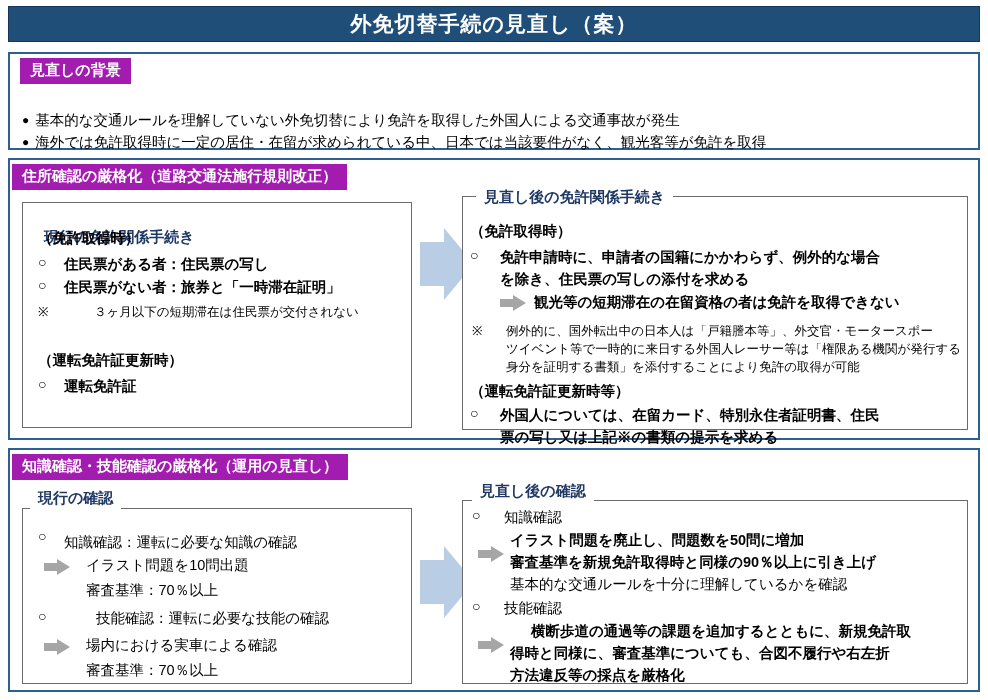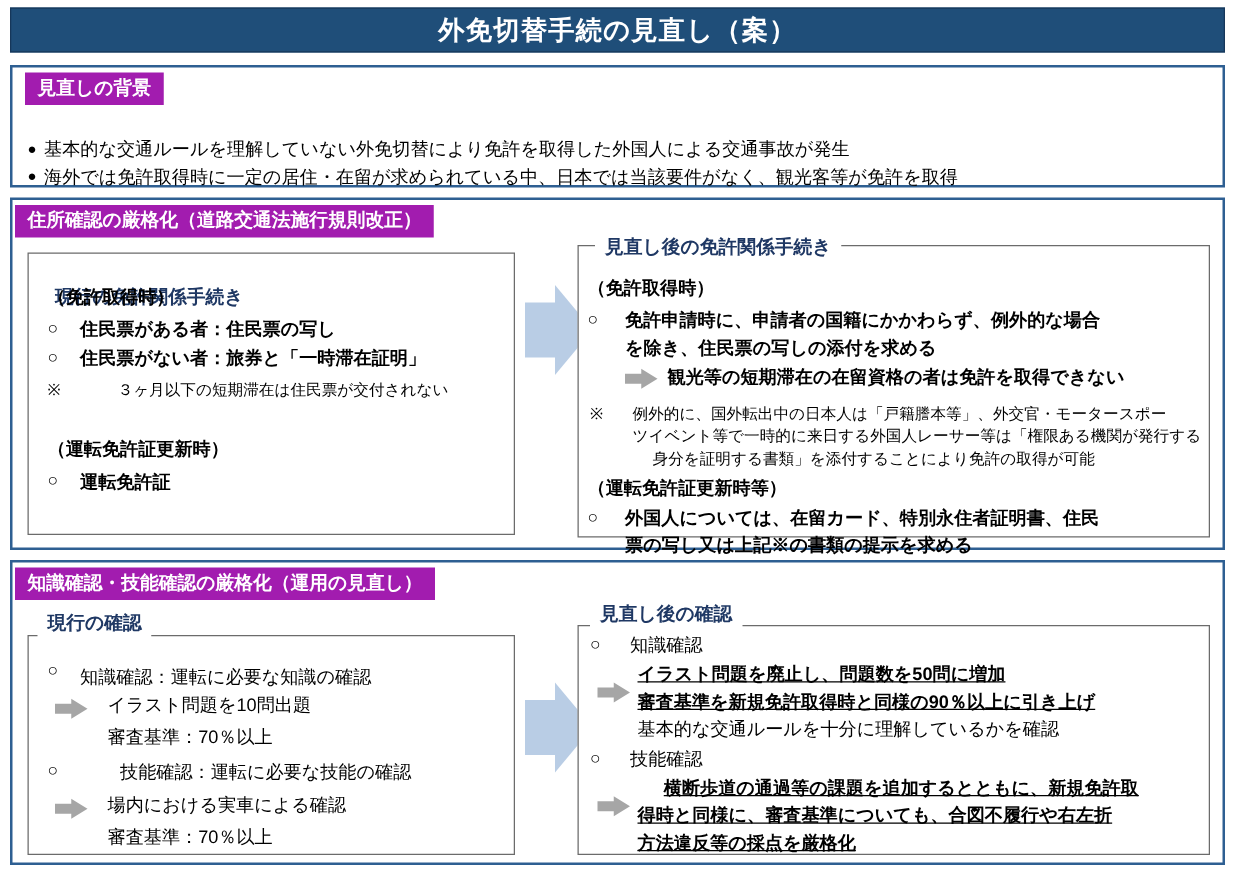--- a/index.html
+++ b/index.html
@@ -71,21 +71,21 @@
     white-space: nowrap;
   }
   .bullet-dot::before {
     content: "●";
     font-size: 12px;
     margin-right: 6px;
     vertical-align: 1px;
   }
   .b { font-weight: bold; }
   .small { font-size: 12.5px; }
-  .u { text-decoration: underline; }
+  .u { }
   .circ {
     position: absolute;
     font-size: 14px;
   }
   .circ::before { content: "○"; }
   .note-mark::before { content: "※"; }
   .arrow-body {
     position: absolute;
     background: #b9cde5;
   }
@@ -162,21 +162,21 @@
 
   <div class="s-arrow" style="left:500px; top:295px;">
     <div class="sb"></div>
       <div class="sh"></div>
   </div>
   <div class="line b" style="left:534px; top:292px;">観光等の短期滞在の在留資格の者は免許を取得できない</div>
 
   <div class="line small note-mark" style="left:472px; top:322px;"></div>
   <div class="line small" style="left:506px; top:322px;">例外的に、国外転出中の日本人は「戸籍謄本等」、外交官・モータースポー</div>
   <div class="line small" style="left:506px; top:340px;">ツイベント等で一時的に来日する外国人レーサー等は「権限ある機関が発行する</div>
-  <div class="line small" style="left:506px; top:358px;margin-left:16px;">身分を証明する書類」を添付することにより免許の取得が可能</div>
+  <div class="line small" style="left:506px; top:358px;">身分を証明する書類」を添付することにより免許の取得が可能</div>
 
   <div class="line b" style="left:470px; top:381px;">（運転免許証更新時等）</div>
   <div class="circ" style="left:470px; top:405px;"></div>
   <div class="line b" style="left:500px; top:405px;">外国人については、在留カード、特別永住者証明書、住民</div>
   <div class="line b" style="left:500px; top:427px;">票の写し又は上記※の書類の提示を求める</div>
 
   <div class="panel" style="left:8px; top:448px; width:972px; height:244px;"></div>
   <div class="tab-label" style="left:12px; top:454px;">知識確認・技能確認の厳格化（運用の見直し）</div>
 
   <div class="inner-box" style="left:22px; top:508px; width:390px; height:176px;"></div>

